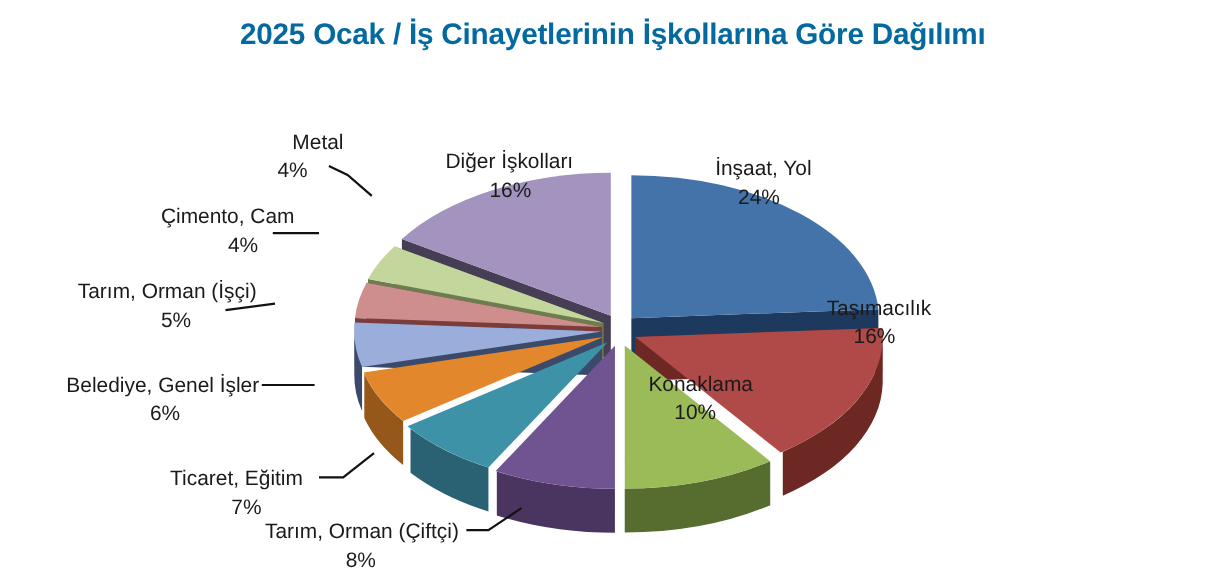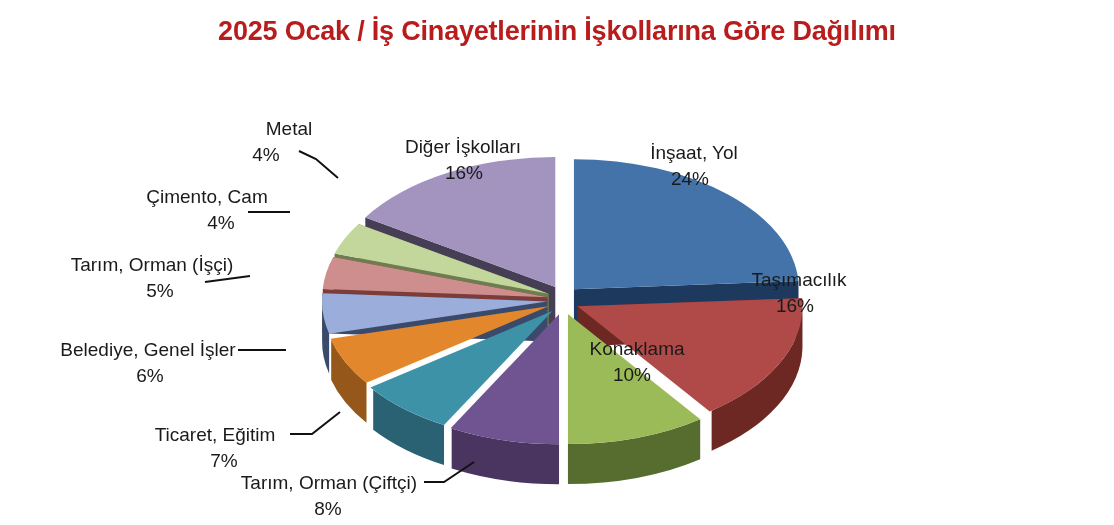--- a/index.html
+++ b/index.html
@@ -10,21 +10,21 @@
     overflow:hidden;
     position:relative;
   }
   #chart-root{position:absolute;inset:0;}
   .chart-title{
     position:absolute;
     top:16px;left:0;width:1114px;
     text-align:center;
     font-size:27px;
     font-weight:bold;
-    color:#b91c1c;
+    color:#0369a1;
     letter-spacing:-0.2px;
     white-space:nowrap;
   }
   svg#pie-svg{position:absolute;top:0;left:0;width:1114px;height:525px;}
   .slice-label{
     font-family:"Liberation Sans", sans-serif;
     font-size:19px;
     fill:#1a1a1a;
   }
   .outer-label{

